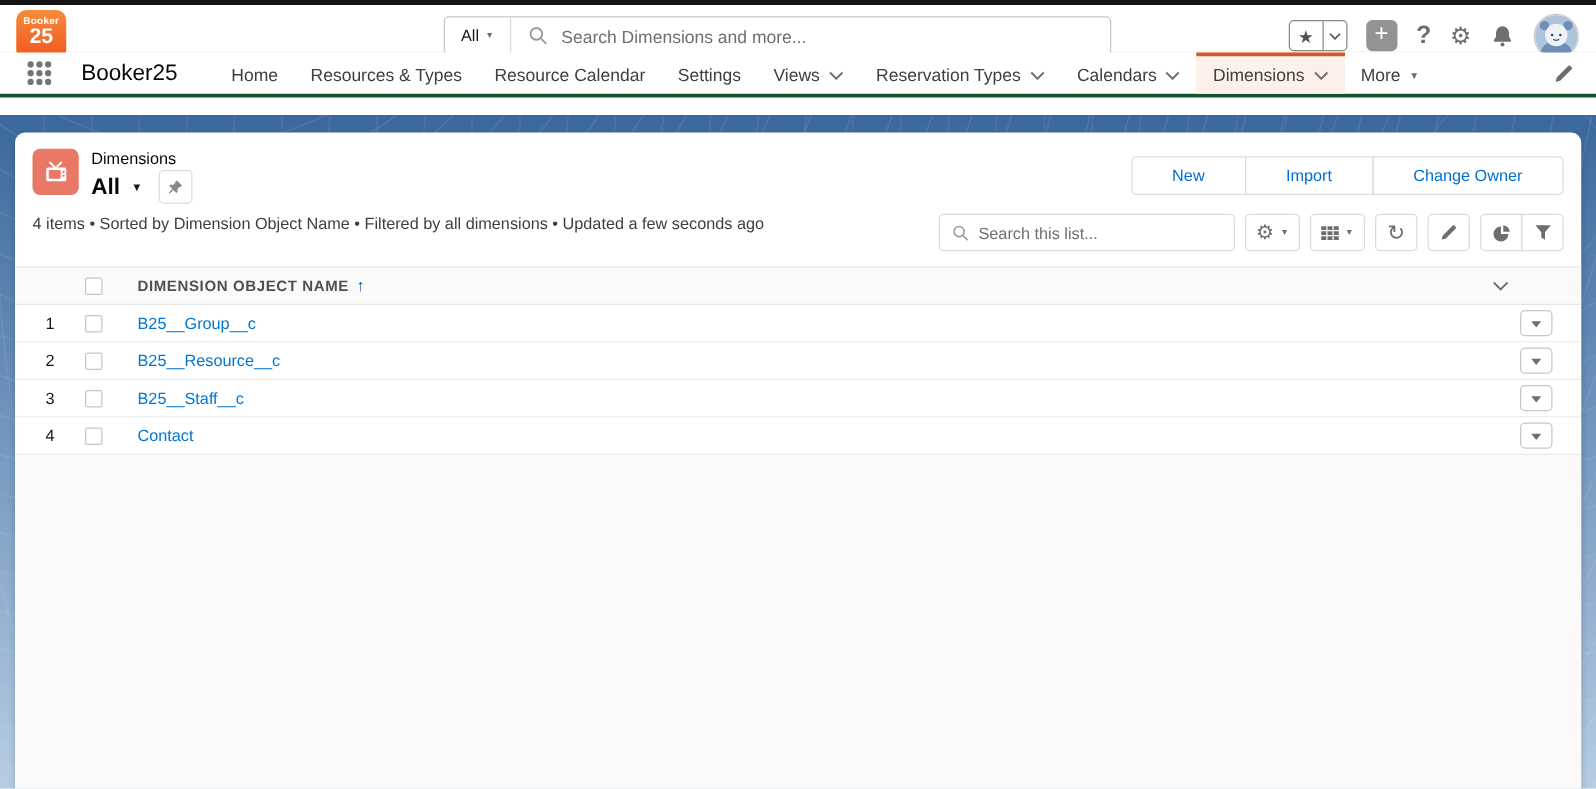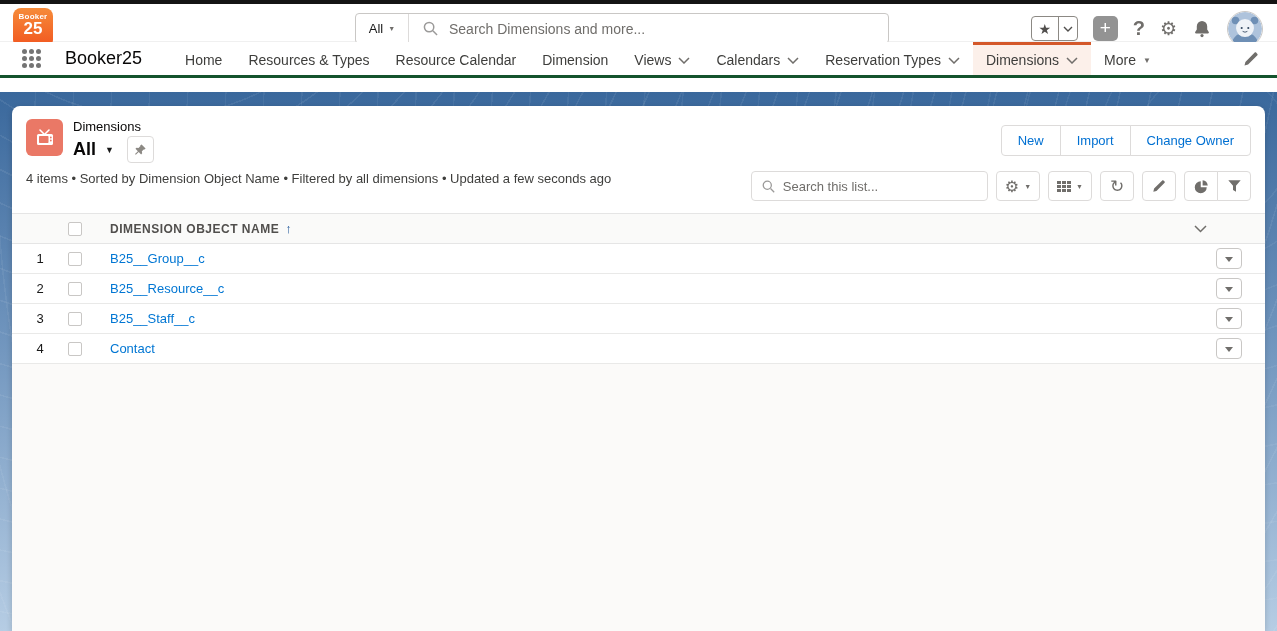--- a/index.html
+++ b/index.html
@@ -66,21 +66,21 @@
   .entity-icon { width:37px; height:37px; border-radius:6px; background:#ea7866; display:flex;
                  align-items:center; justify-content:center; }
   .obj-label { font-size:13px; color:#080707; line-height:16px; }
   .view-row { display:flex; align-items:center; gap:9px; margin-top:1px; }
   .view-name { font-size:18px; font-weight:700; color:#080707; cursor:pointer; }
   .view-caret { font-size:9px; color:#181818; cursor:pointer; }
   .pin-btn { width:27px; height:27px; border:1px solid #dddbda; border-radius:4px; background:#fff;
              display:flex; align-items:center; justify-content:center; cursor:pointer; margin-left:4px; }
 
   .btn-group { display:flex; margin-top:6px; }
-  .btn { height:31px; padding:0 16px; background:#fff; border:1px solid #dddbda; color:#0070d2;
+  .btn { height:31px; padding:0 32px; background:#fff; border:1px solid #dddbda; color:#0070d2;
          font-size:13px; font-family:"Liberation Sans",sans-serif; cursor:pointer; margin-left:-1px; }
   .btn:first-child { border-radius:4px 0 0 4px; margin-left:0; }
   .btn:last-child { border-radius:0 4px 4px 0; }
 
   .sub-row { display:flex; justify-content:space-between; align-items:flex-start; padding:2px 14px 12px; }
   .status { font-size:13px; color:#3e3e3c; }
   .controls { display:flex; align-items:center; gap:8px; }
   .list-search { width:237px; height:30px; border:1px solid #dddbda; border-radius:4px; display:flex;
                  align-items:center; gap:8px; padding:0 10px; background:#fff; }
   .list-search input { border:none; outline:none; flex:1; font-size:13px; color:#8b5cf6;
@@ -188,36 +188,36 @@
     <div class="tab">
       <span>Home</span>
     </div>
     <div class="tab">
       <span>Resources &amp; Types</span>
     </div>
     <div class="tab">
       <span>Resource Calendar</span>
     </div>
     <div class="tab">
-      <span>Dimension</span>
+      <span>Settings</span>
     </div>
     <div class="tab">
       <span>Views</span>
       <svg width="12" height="7" viewBox="0 0 12 7">
           <path d="M1 1l5 5 5-5" fill="none" stroke="#706e6b" stroke-width="1.5"></path>
         </svg>
     </div>
     <div class="tab">
-      <span>Calendars</span>
+      <span>Reservation Types</span>
       <svg width="12" height="7" viewBox="0 0 12 7">
           <path d="M1 1l5 5 5-5" fill="none" stroke="#706e6b" stroke-width="1.5"></path>
         </svg>
     </div>
     <div class="tab">
-      <span>Reservation Types</span>
+      <span>Calendars</span>
       <svg width="12" height="7" viewBox="0 0 12 7">
           <path d="M1 1l5 5 5-5" fill="none" stroke="#706e6b" stroke-width="1.5"></path>
         </svg>
     </div>
     <div class="tab active">
       <span>Dimensions</span>
       <svg width="12" height="7" viewBox="0 0 12 7">
           <path d="M1 1l5 5 5-5" fill="none" stroke="#706e6b" stroke-width="1.5"></path>
         </svg>
     </div>

